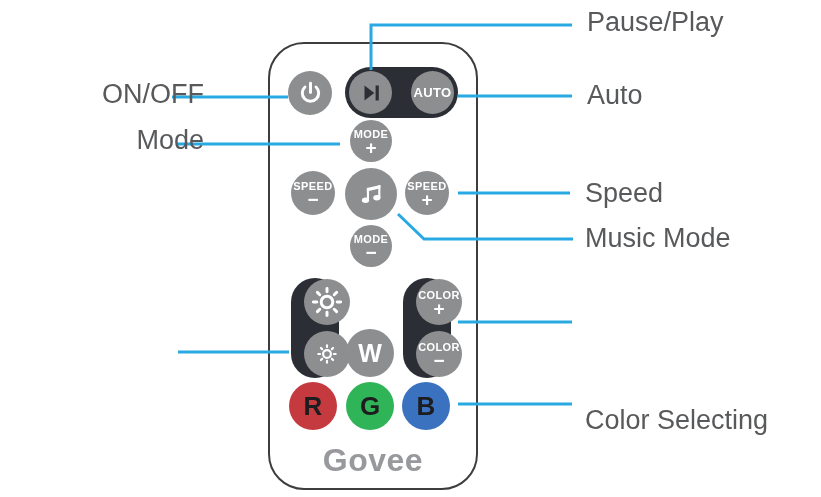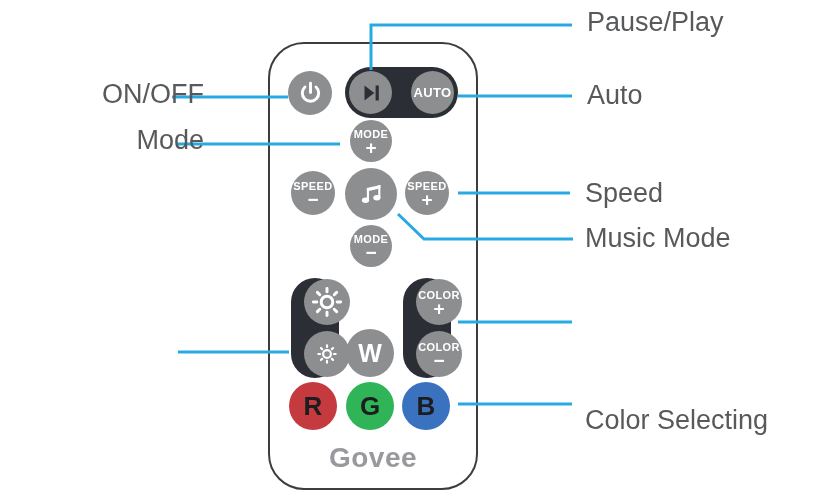--- a/index.html
+++ b/index.html
@@ -57,21 +57,21 @@
   #btn-white { left:76px; top:285px; width:48px; height:48px; }
   #btn-white span { font-size:25px; font-weight:700; }
 
   .rgb { width:48px; height:48px; top:338px; }
   .rgb span { font-size:26px; font-weight:700; color:#1d1d1f; }
   #btn-red   { left:19px;  background:var(--red-button,#C43A3F); }
   #btn-green { left:76px;  background:var(--green-button,#2FB457); }
   #btn-blue  { left:132px; background:var(--blue-button,#3A72BF); }
 
   .logo { position:absolute; left:0; right:0; top:398px; text-align:center;
-          color:var(--logo-gray,#97999C); font-size:28px; font-weight:700; letter-spacing:0.5px; }
+          color:var(--logo-gray,#97999C); font-size:32px; font-weight:700; letter-spacing:0.5px; }
 </style>
 </head>
 <body>
 
 <div class="stage">
 
   <svg class="lines" width="821" height="497" viewBox="0 0 821 497" aria-hidden="true">
     <polyline points="172,97 288,97"></polyline>
     <polyline points="176,144 340,144"></polyline>
     <polyline points="178,352 289,352"></polyline>

